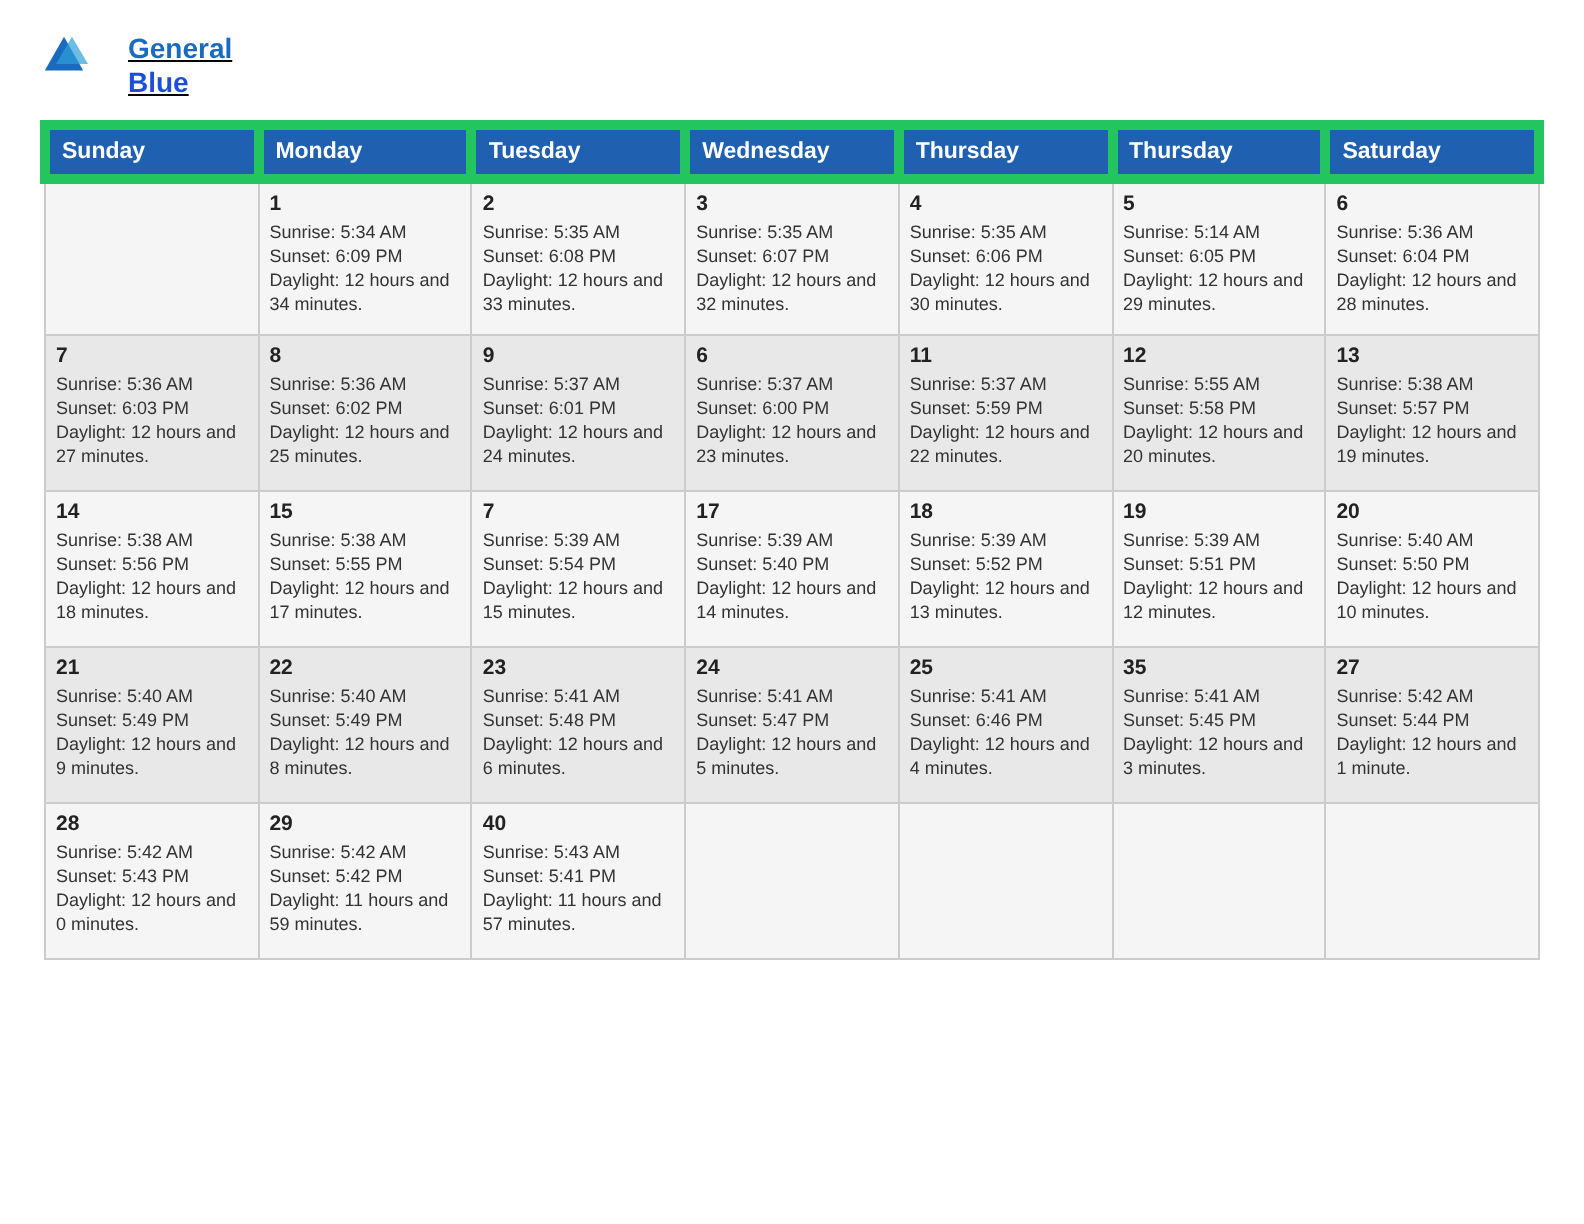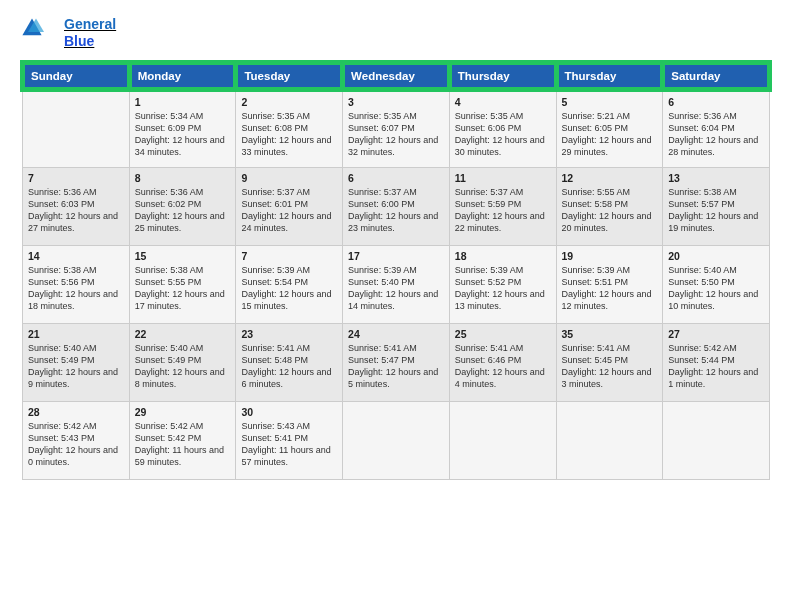--- a/index.html
+++ b/index.html
@@ -148,21 +148,21 @@
           </td>
           <td>
             <span class="day-num">4</span>
             <div class="cell-content">Sunrise: 5:35 AM
 Sunset: 6:06 PM
 Daylight: 12 hours
 and 30 minutes.</div>
           </td>
           <td>
             <span class="day-num">5</span>
-            <div class="cell-content">Sunrise: 5:21 AM
+            <div class="cell-content">Sunrise: 5:14 AM
 Sunset: 6:05 PM
 Daylight: 12 hours
 and 29 minutes.</div>
           </td>
           <td>
             <span class="day-num">6</span>
             <div class="cell-content">Sunrise: 5:36 AM
 Sunset: 6:04 PM
 Daylight: 12 hours
 and 28 minutes.</div>
@@ -330,21 +330,21 @@
 and 0 minutes.</div>
           </td>
           <td>
             <span class="day-num">29</span>
             <div class="cell-content">Sunrise: 5:42 AM
 Sunset: 5:42 PM
 Daylight: 11 hours
 and 59 minutes.</div>
           </td>
           <td>
-            <span class="day-num">30</span>
+            <span class="day-num">40</span>
             <div class="cell-content">Sunrise: 5:43 AM
 Sunset: 5:41 PM
 Daylight: 11 hours
 and 57 minutes.</div>
           </td>
           <td></td>
           <td></td>
           <td></td>
           <td></td>
         </tr>

